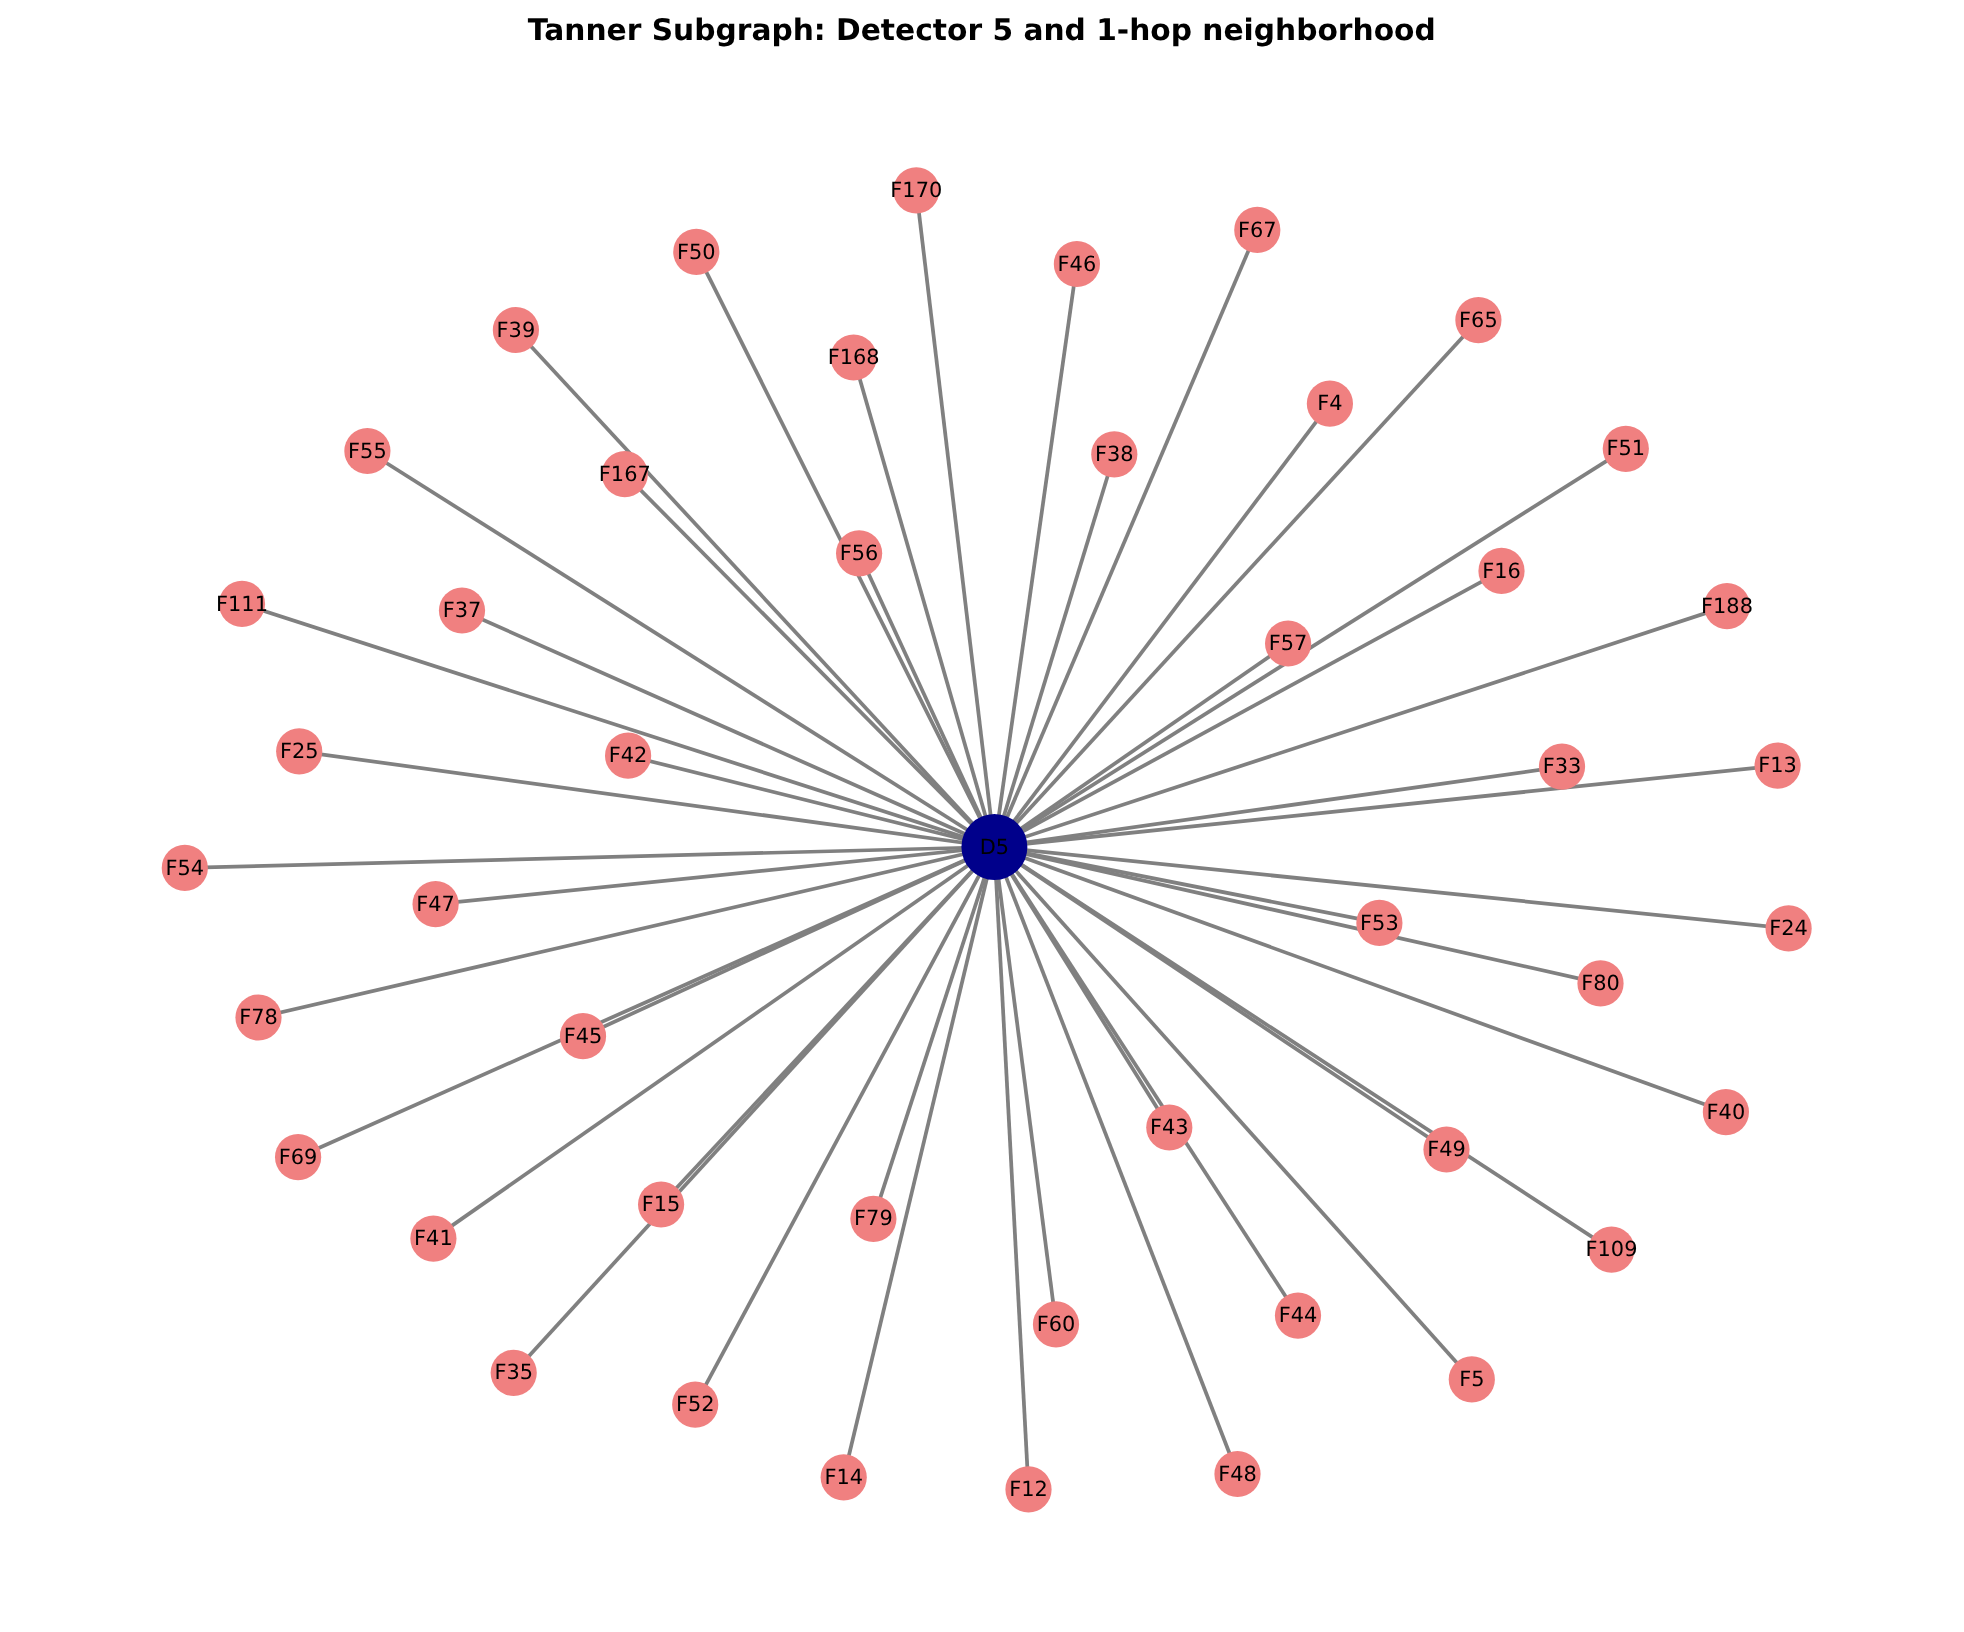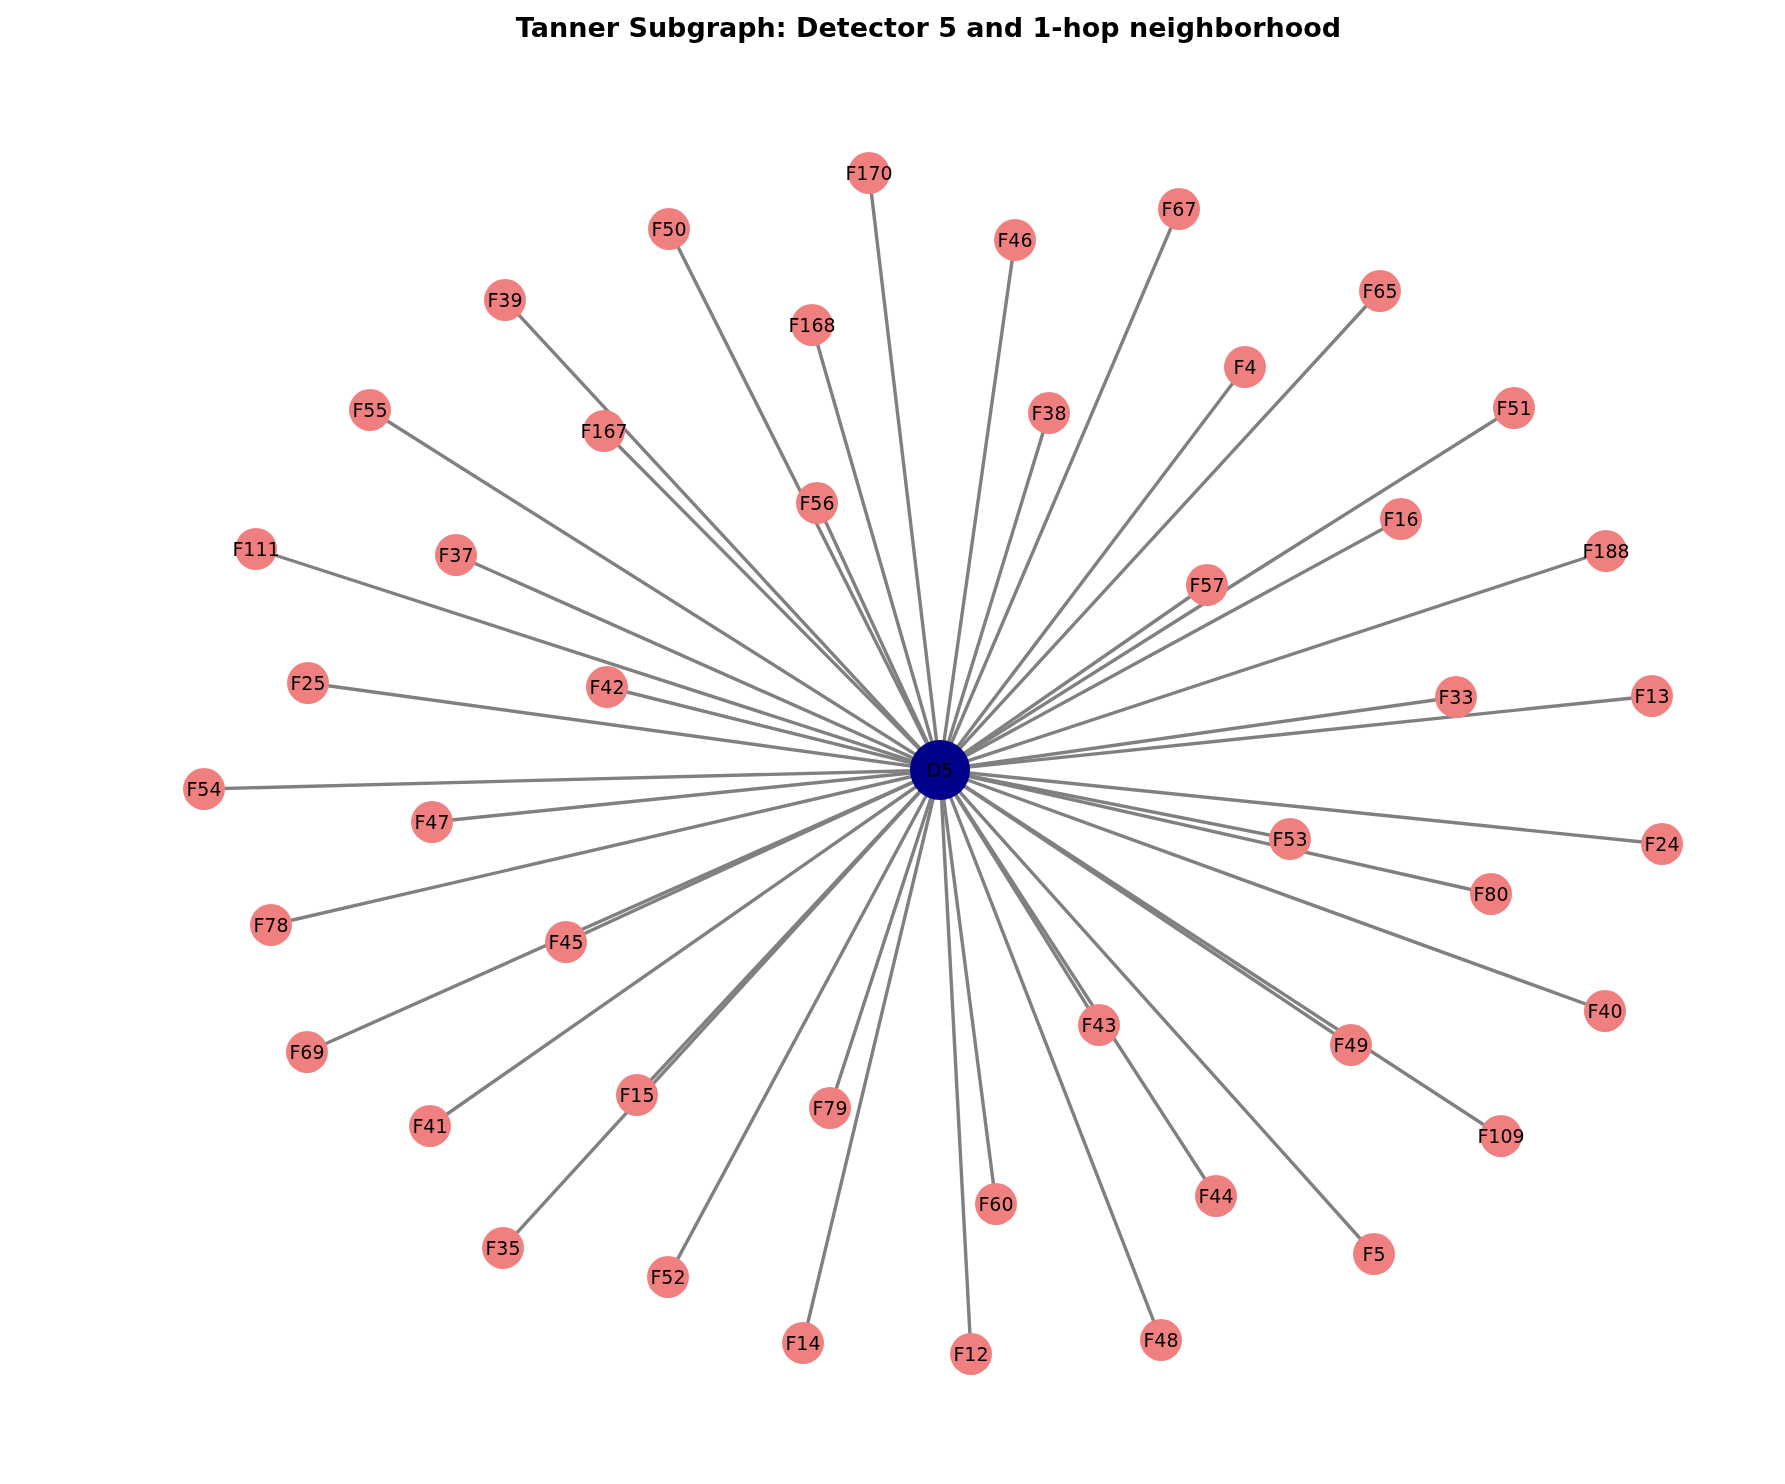--- a/index.html
+++ b/index.html
@@ -1,17 +1,17 @@
 <!DOCTYPE html>
 <html><head>
 <meta charset="utf-8">
 <style>
   html, body { margin: 0; padding: 0; background: #ffffff; }
   body { width: 1785px; height: 1484px; position: relative; overflow: hidden; font-family: "DejaVu Sans", sans-serif; }
-  #figure { position: absolute; left: 0; top: 0; width: 1450px; height: 1484px; margin-left: 36px; }
+  #figure { position: absolute; left: 0; top: 0; width: 1450px; height: 1484px; }
   #title { position: absolute; left: 0; top: 12px; width: 1785px; text-align: center; font-family: "DejaVu Sans", sans-serif; font-weight: bold; font-size: 27px; color: #000; }
   svg text { font-family: "DejaVu Sans", sans-serif; }
 </style>
 </head>
 <body>
 
 <div id="figure">
   <div id="title">Tanner Subgraph: Detector 5 and 1-hop neighborhood</div>
   <svg id="graph-svg" width="1785" height="1484" viewBox="0 0 1785 1484" xmlns="http://www.w3.org/2000/svg">
     <g id="edges">

